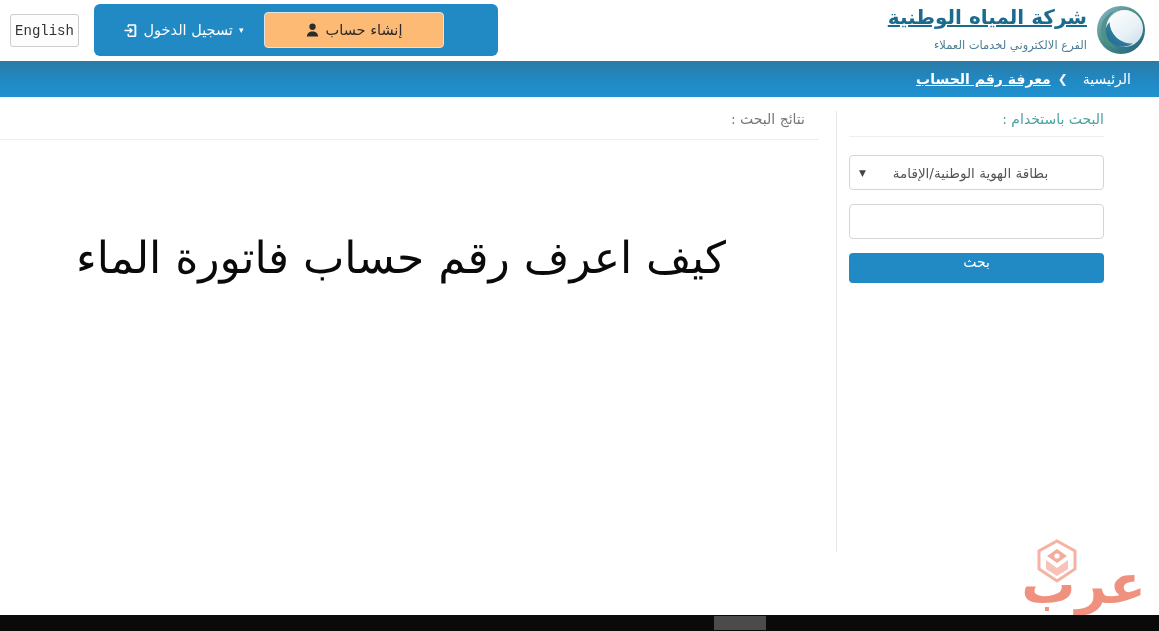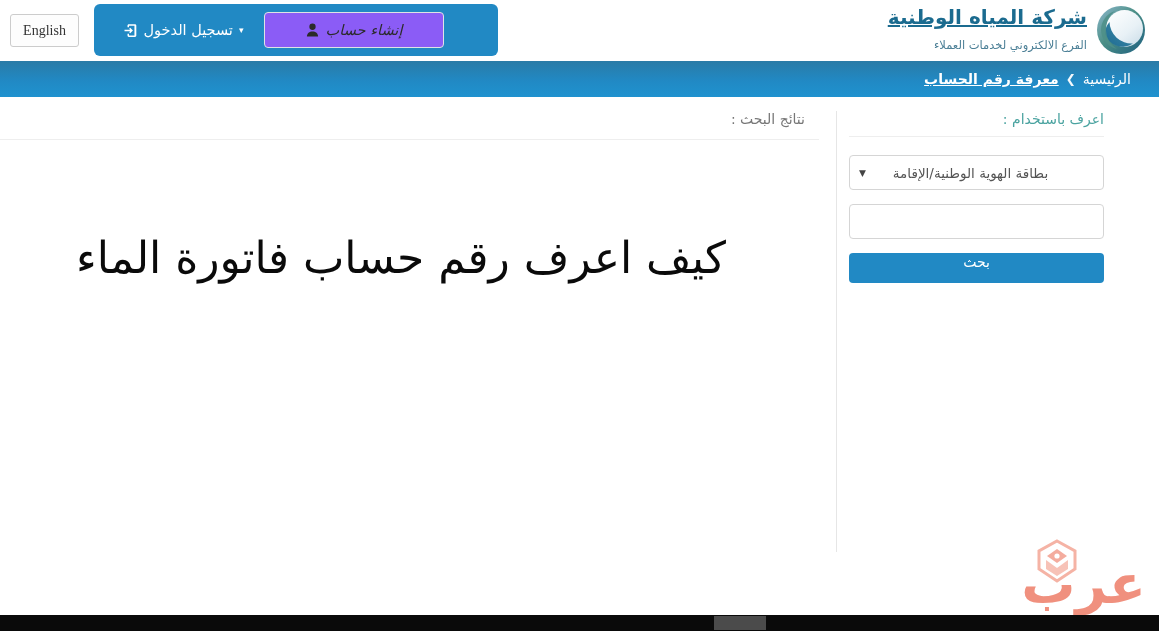--- a/index.html
+++ b/index.html
@@ -65,21 +65,21 @@
   
   .lang-btn {
     position: absolute;
     top: 14px;
     left: 10px;
     width: 69px;
     height: 33px;
     background: #fdfdfd;
     border: 1px solid #cccccc;
     border-radius: 3px;
-    font-family: Liberation Serif, serif;
+    font-family: Liberation Mono, monospace;
     font-size: 14px;
     color: #333333;
     display: flex;
     align-items: center;
     justify-content: center;
     cursor: pointer;
     box-sizing: border-box;
   }
 
   .auth-group {
@@ -117,34 +117,33 @@
   .signin-icon {
     display: inline-flex;
     width: 15px;
     height: 15px;
     align-items: center;
     justify-content: center;
   }
   .create-btn {
     width: 180px;
     height: 36px;
-    background: #8b5cf6;
+    background: #fdba74;
     border: 1px solid #dfe3e6;
     border-radius: 4px;
     color: #2b2b2b;
     font-size: 14.5px;
     display: flex;
     flex-direction: row-reverse;
     align-items: center;
     justify-content: center;
     gap: 7px;
     cursor: pointer;
     box-sizing: border-box;
     margin-right: 10px;
-    font-style: italic;
   }
   .user-icon {
     display: inline-flex;
     width: 13px;
     height: 14px;
     align-items: center;
     justify-content: center;
   }
 
   
@@ -161,21 +160,21 @@
     top: 0; right: 28px;
     height: 36px;
     display: flex;
     flex-direction: row;
     align-items: center;
     gap: 7px;
     color: #ffffff;
     font-size: 14px;
   }
   .crumbs .sep { font-size: 12px; opacity: .95; }
-  .crumb-home { color: #ffffff; cursor: pointer; }
+  .crumb-home { color: #ffffff; cursor: pointer; margin-left: 8px; }
   .crumb-current {
     color: #ffffff;
     text-decoration: underline;
     font-weight: bold;
     cursor: pointer;
   }
 
   
   .content {
     position: absolute;
@@ -423,21 +422,21 @@
   <div class="crumbs">
     <span class="crumb-home">الرئيسية</span>
     <span class="sep">❯</span>
     <span class="crumb-current">معرفة رقم الحساب</span>
   </div>
 </div>
 
 <div class="content">
 
   <div class="search-panel">
-    <div class="search-panel-title">اعرف باستخدام :</div>
+    <div class="search-panel-title">البحث باستخدام :</div>
 
     <div class="select-wrap">
       <span class="sel-text">بطاقة الهوية الوطنية/الإقامة</span>
       <span class="sel-caret">▼</span>
     </div>
 
     <input class="text-input" type="text" value="" placeholder="" style="">
 
     <button class="search-btn">
       <span>بحث</span>

